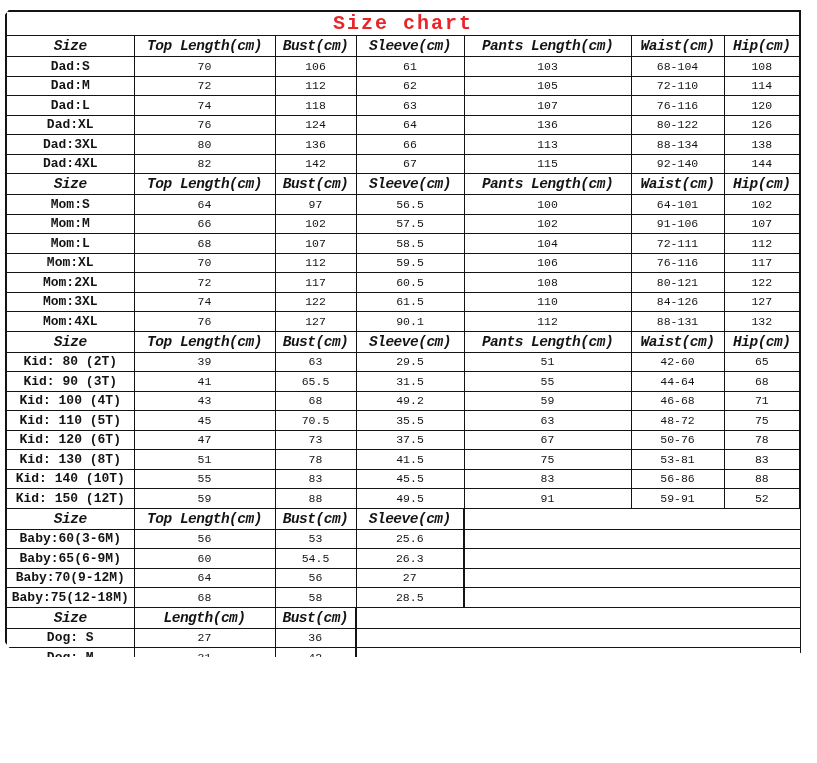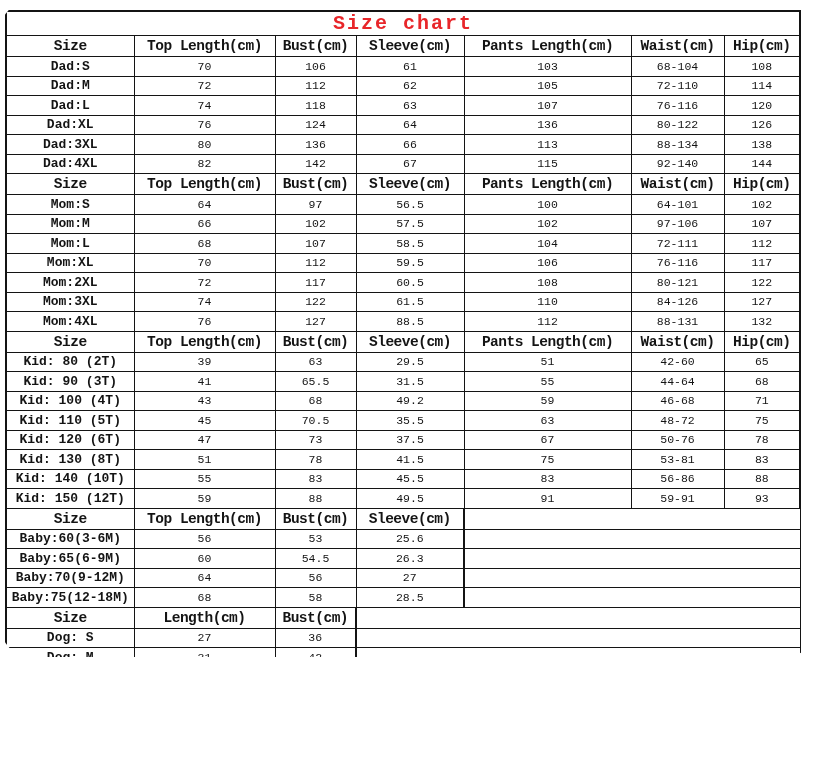--- a/index.html
+++ b/index.html
@@ -10,21 +10,21 @@
   table.size-chart{
     position:absolute;left:5px;top:10px;width:794px;
     border-collapse:collapse;table-layout:fixed;
   }
   table.size-chart td{
     border:1px solid #141414;text-align:center;vertical-align:middle;
     padding:0;white-space:nowrap;overflow:hidden;
     font-family:"Liberation Mono","DejaVu Sans Mono",monospace;
   }
   td.title{height:22px;font-size:20px;font-weight:700;letter-spacing:2px;color:#e8262a;}
-  td.th{height:20px;font-size:14.5px;font-weight:700;letter-spacing:-0.5px;}
+  td.th{height:20px;font-size:14.5px;font-weight:700;letter-spacing:-0.5px;font-style:italic;}
   tr.data td{height:18.5px;}
   td.label{font-weight:700;font-size:13px;}
   td.val{font-weight:400;font-size:11.5px;}
   td.nob{border:none;background:#ffffff;}
   .edge-l{border-left-width:2px !important;}
   .edge-r{border-right-width:2px !important;}
   .edge-t{border-top-width:2px !important;}
   .edge-b{border-bottom-width:2px !important;}
 </style>
 </head>
@@ -126,21 +126,21 @@
           <td class="val">100</td>
           <td class="val">64-101</td>
           <td class="val edge-r">102</td>
         </tr>
         <tr class="data">
           <td class="label edge-l">Mom:M</td>
           <td class="val">66</td>
           <td class="val">102</td>
           <td class="val">57.5</td>
           <td class="val">102</td>
-          <td class="val">97-106</td>
+          <td class="val">91-106</td>
           <td class="val edge-r">107</td>
         </tr>
         <tr class="data">
           <td class="label edge-l">Mom:L</td>
           <td class="val">68</td>
           <td class="val">107</td>
           <td class="val">58.5</td>
           <td class="val">104</td>
           <td class="val">72-111</td>
           <td class="val edge-r">112</td>
@@ -169,21 +169,21 @@
           <td class="val">122</td>
           <td class="val">61.5</td>
           <td class="val">110</td>
           <td class="val">84-126</td>
           <td class="val edge-r">127</td>
         </tr>
         <tr class="data">
           <td class="label edge-l">Mom:4XL</td>
           <td class="val">76</td>
           <td class="val">127</td>
-          <td class="val">88.5</td>
+          <td class="val">90.1</td>
           <td class="val">112</td>
           <td class="val">88-131</td>
           <td class="val edge-r">132</td>
         </tr>
         <tr>
           <td class="th edge-l">Size</td>
           <td class="th">Top Length(cm)</td>
           <td class="th">Bust(cm)</td>
           <td class="th">Sleeve(cm)</td>
           <td class="th">Pants Length(cm)</td>
@@ -253,21 +253,21 @@
           <td class="val">56-86</td>
           <td class="val edge-r">88</td>
         </tr>
         <tr class="data">
           <td class="label edge-l">Kid: 150 (12T)</td>
           <td class="val">59</td>
           <td class="val">88</td>
           <td class="val">49.5</td>
           <td class="val">91</td>
           <td class="val">59-91</td>
-          <td class="val edge-r">93</td>
+          <td class="val edge-r">52</td>
         </tr>
         <tr>
           <td class="th edge-l">Size</td>
           <td class="th">Top Length(cm)</td>
           <td class="th">Bust(cm)</td>
           <td class="th edge-r">Sleeve(cm)</td>
           <td class="nob" colspan="3"></td>
         </tr>
         <tr class="data">
           <td class="label edge-l">Baby:60(3-6M)</td>

